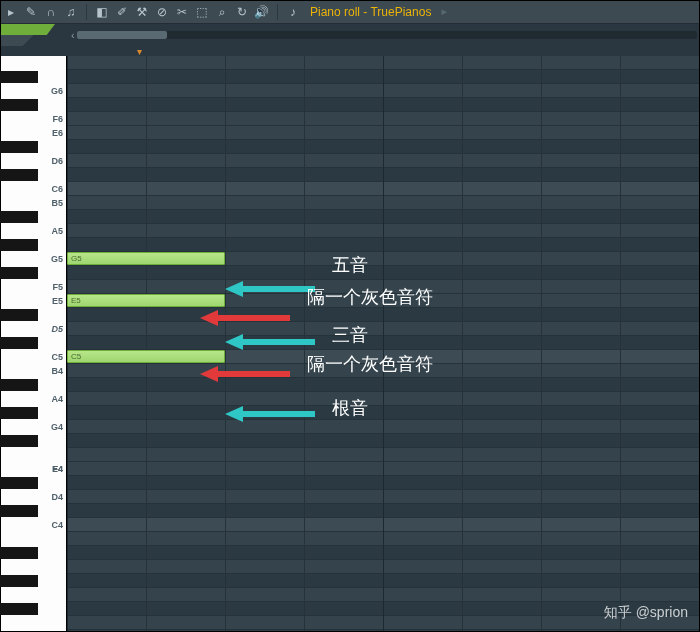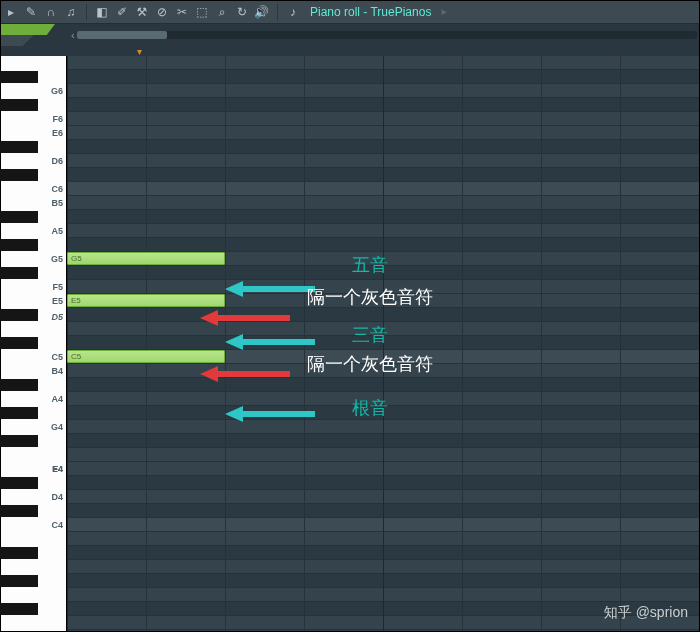--- a/index.html
+++ b/index.html
@@ -1,20 +1,20 @@
 <!DOCTYPE html>
 <html><head>
 <meta charset="utf-8">
 <style>
   * { margin: 0; padding: 0; box-sizing: border-box; }
   html, body { width: 700px; height: 632px; overflow: hidden; background: #2a3740; font-family: Arial, sans-serif; }
   .toolbar { height: 24px; background: #3d4a52; display: flex; align-items: center; padding: 0 4px; gap: 6px; border-bottom: 1px solid #232d33; }
   .toolbar .icon { width: 14px; height: 14px; display: inline-flex; align-items: center; justify-content: center; color: #b8c4cb; font-size: 12px; }
   .toolbar .sep { width: 1px; height: 16px; background: #2a3740; margin: 0 2px; }
-  .toolbar-title { color: #5eead4; font-size: 12px; margin-left: 4px; }
+  .toolbar-title { color: #eab308; font-size: 12px; margin-left: 4px; }
   .chev { color: #5a6a72; font-size: 11px; margin: 0 4px; }
   .subtoolbar { height: 22px; background: #2a3740; display: flex; align-items: center; }
   .subtoolbar .corner { width: 67px; height: 22px; background: linear-gradient(135deg, #3d4a52 0%, #3d4a52 50%, #2a3740 50%); position: relative; }
   .subtoolbar .corner::before { content: ""; position: absolute; top: 0; left: 0; width: 55px; height: 11px; background: #6fae3b; clip-path: polygon(0 0, 100% 0, 85% 100%, 0 100%); }
   .subtoolbar .scroll-area { flex: 1; display: flex; align-items: center; padding-left: 4px; }
   .subtoolbar .arrow-l { color: #8a9aa2; font-size: 11px; margin-right: 2px; }
   .subtoolbar .scrollbar-track { width: 620px; height: 8px; background: #1f2a31; border-radius: 2px; }
   .subtoolbar .scrollbar-thumb { width: 90px; height: 8px; background: #5a6a73; border-radius: 2px; }
   .subtoolbar2 { height: 10px; background: #2a3740; display: flex; }
   .subtoolbar2 .corner2 { width: 67px; height: 10px; display: flex; }
@@ -26,21 +26,21 @@
   .row.white { background: #34434c; }
   .row.black { background: #2b3a42; }
   .row.c { background: #3c4b54; }
   .label { position: absolute; right: 3px; font-size: 9px; color: #50606a; font-weight: bold; }
   .piano .key-black { position: absolute; left: 0; width: 38px; background: #151515; z-index: 2; }
   .note { position: absolute; height: 13px; background: linear-gradient(to bottom, #b8e68a, #9ed670); border: 1px solid #6fae3b; border-radius: 1px; }
   .note-label { position: absolute; left: 3px; top: 1px; font-size: 8px; color: #4a6a30; }
   .arrow-anno { position: absolute; width: 90px; height: 16px; }
   .arrow-anno svg { width: 100%; height: 100%; }
   .anno-text { position: absolute; font-size: 18px; white-space: nowrap; font-family: "Microsoft YaHei", sans-serif; }
-  .anno-yellow { color: #14b8a6; margin-left: 20px; }
+  .anno-yellow { color: #ffffff; }
   .anno-white { color: #ffffff; }
   .watermark { position: absolute; right: 12px; bottom: 10px; color: rgba(255,255,255,0.75); font-size: 14px; font-family: "Microsoft YaHei", sans-serif; }
   .border { position: absolute; inset: 0; border: 1px solid #000; pointer-events: none; }
   .beat-line { position: absolute; top: 0; bottom: 0; width: 1px; background: #25323a; }
   .beat-line.strong { background: #1d2930; }
 </style>
 </head>
 <body>
 
 <div class="toolbar">
@@ -84,21 +84,21 @@
       <div class="label" style="top: 30px;">G6</div>
       <div class="label" style="top: 58px;">F6</div>
       <div class="label" style="top: 72px;">E6</div>
       <div class="label" style="top: 100px;">D6</div>
       <div class="label" style="top: 128px;">C6</div>
       <div class="label" style="top: 142px;">B5</div>
       <div class="label" style="top: 170px;">A5</div>
       <div class="label" style="top: 198px;">G5</div>
       <div class="label" style="top: 226px;">F5</div>
       <div class="label" style="top: 240px;">E5</div>
-      <div class="label" style="top: 256px; font-style: italic;">D5</div>
+      <div class="label" style="top: 268px; font-style: italic;">D5</div>
       <div class="label" style="top: 296px;">C5</div>
       <div class="label" style="top: 310px;">B4</div>
       <div class="label" style="top: 338px;">A4</div>
       <div class="label" style="top: 366px;">G4</div>
       <div class="label" style="top: 408px;">F4</div>
       <div class="label" style="top: 408px;">E4</div>
       <div class="label" style="top: 436px;">D4</div>
       <div class="label" style="top: 464px;">C4</div>
       <div class="key-black" style="top: 15px; height: 12px;"></div>
       <div class="key-black" style="top: 43px; height: 12px;"></div>

